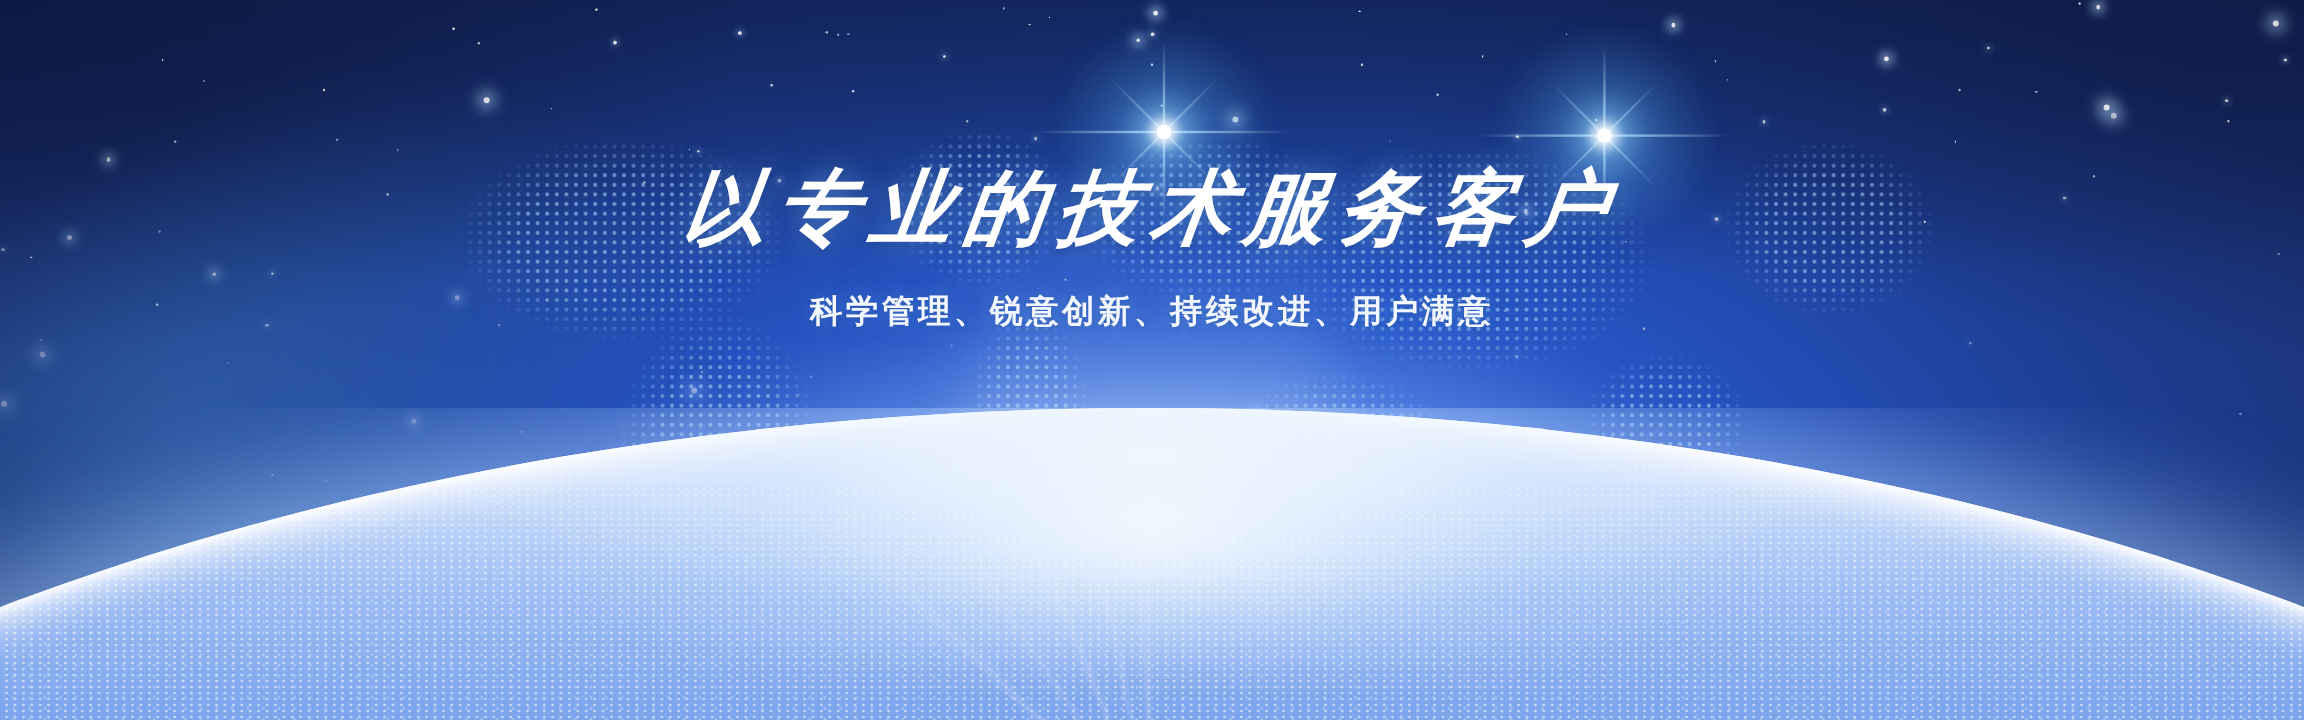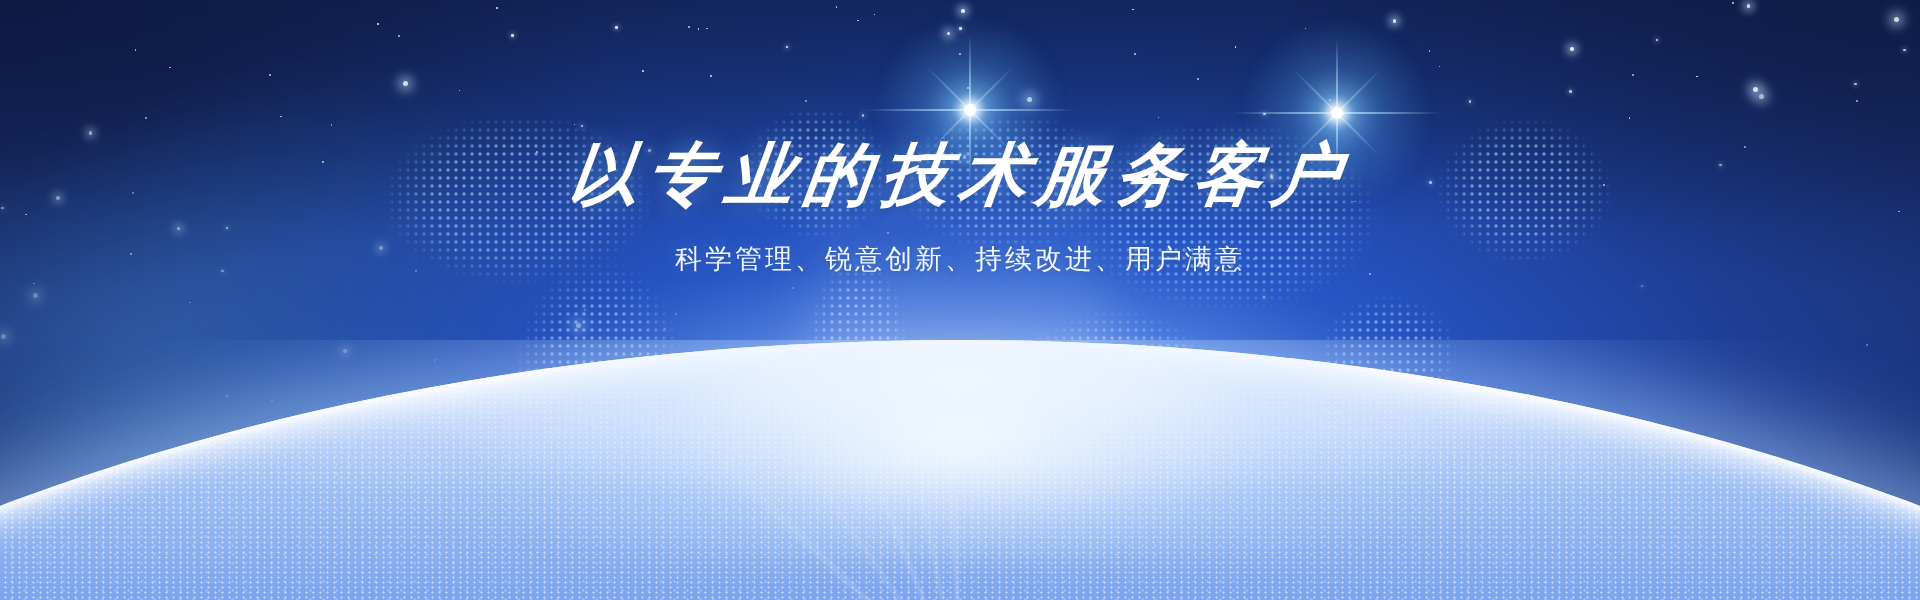--- a/index.html
+++ b/index.html
@@ -228,21 +228,21 @@
     color:#ffffff;
     letter-spacing:10px;
     text-shadow:0 0 22px rgba(120,190,255,.55), 0 2px 10px rgba(10,30,90,.45);
     transform:skewX(-7deg);
     white-space:nowrap;
   }
   .subline {
     margin-top:30px;
     font-family:"Liberation Sans", sans-serif;
     font-size:27px;
-    font-weight:400;
+    font-weight:700;
     color:#f2f7ff;
     letter-spacing:3px;
     text-shadow:0 0 14px rgba(110,180,255,.5), 0 1px 6px rgba(10,30,90,.4);
     white-space:nowrap;
   }
 </style>
 </head>
 <body>
 
 <div class="banner">

